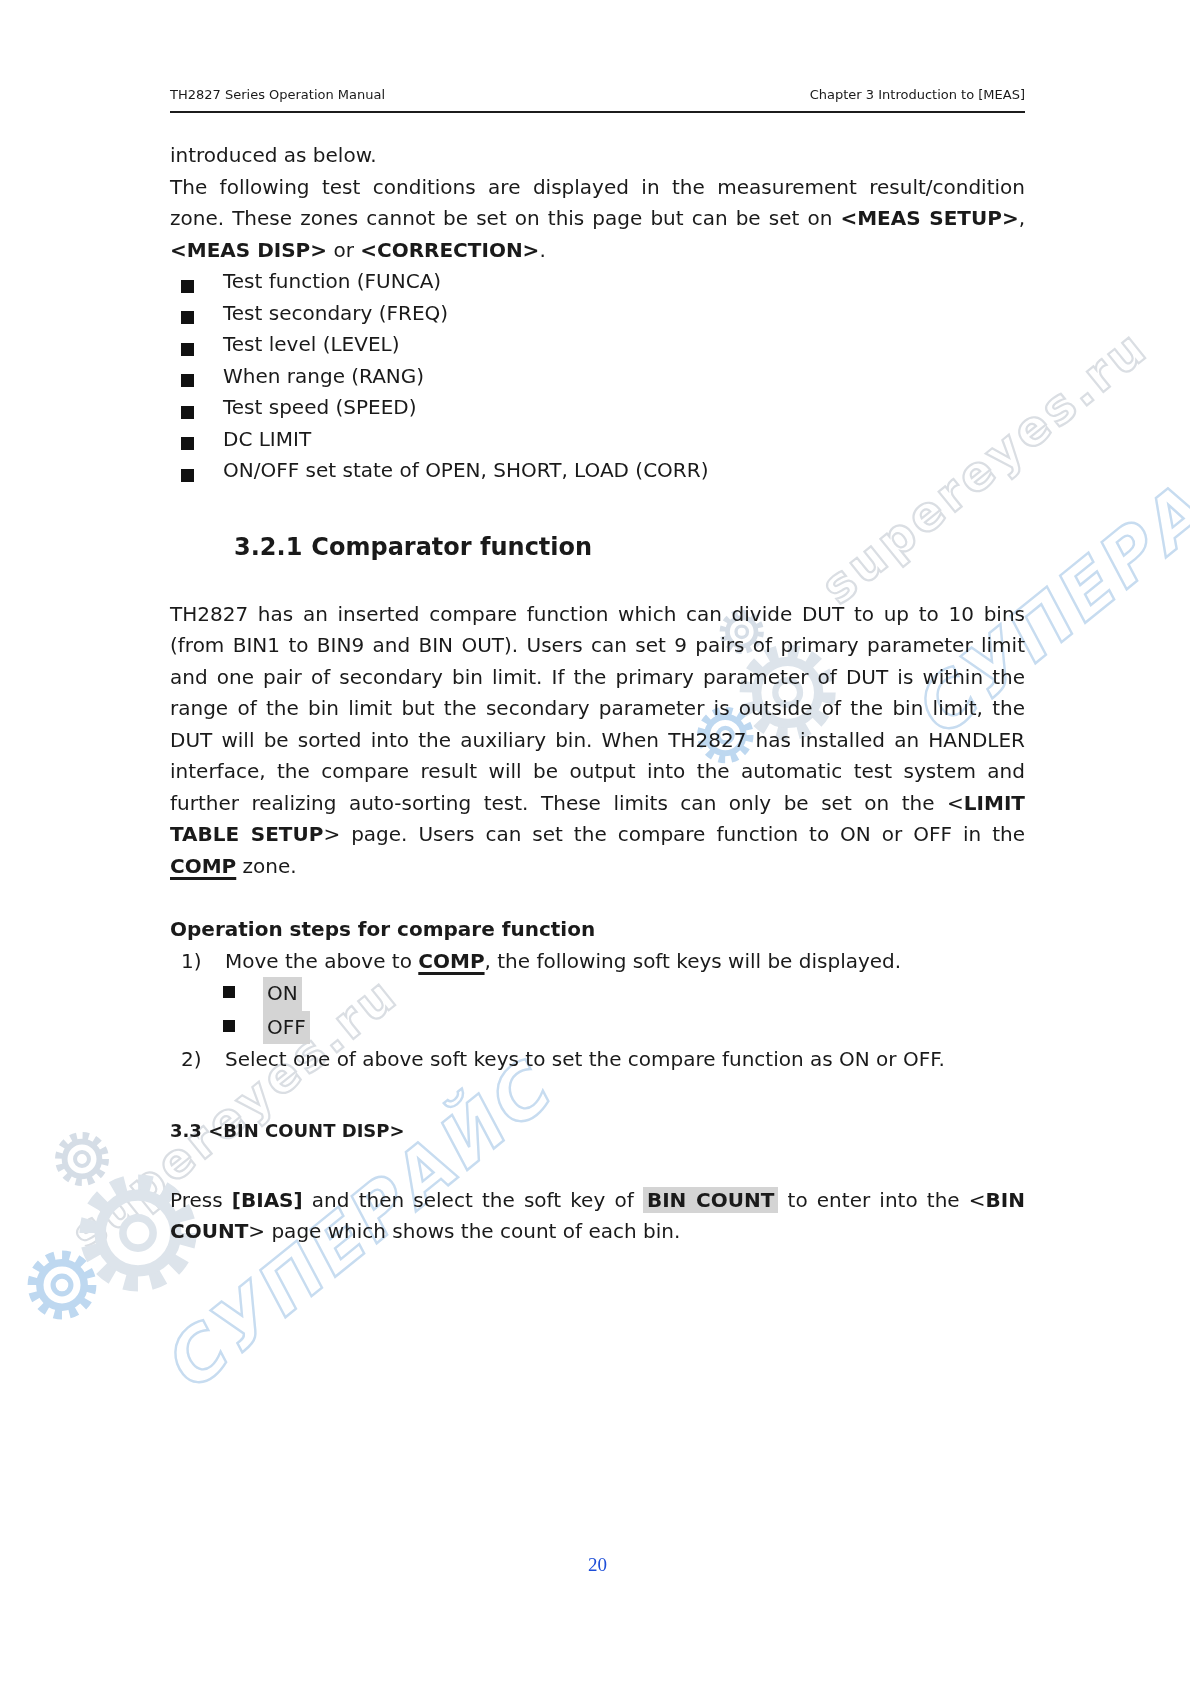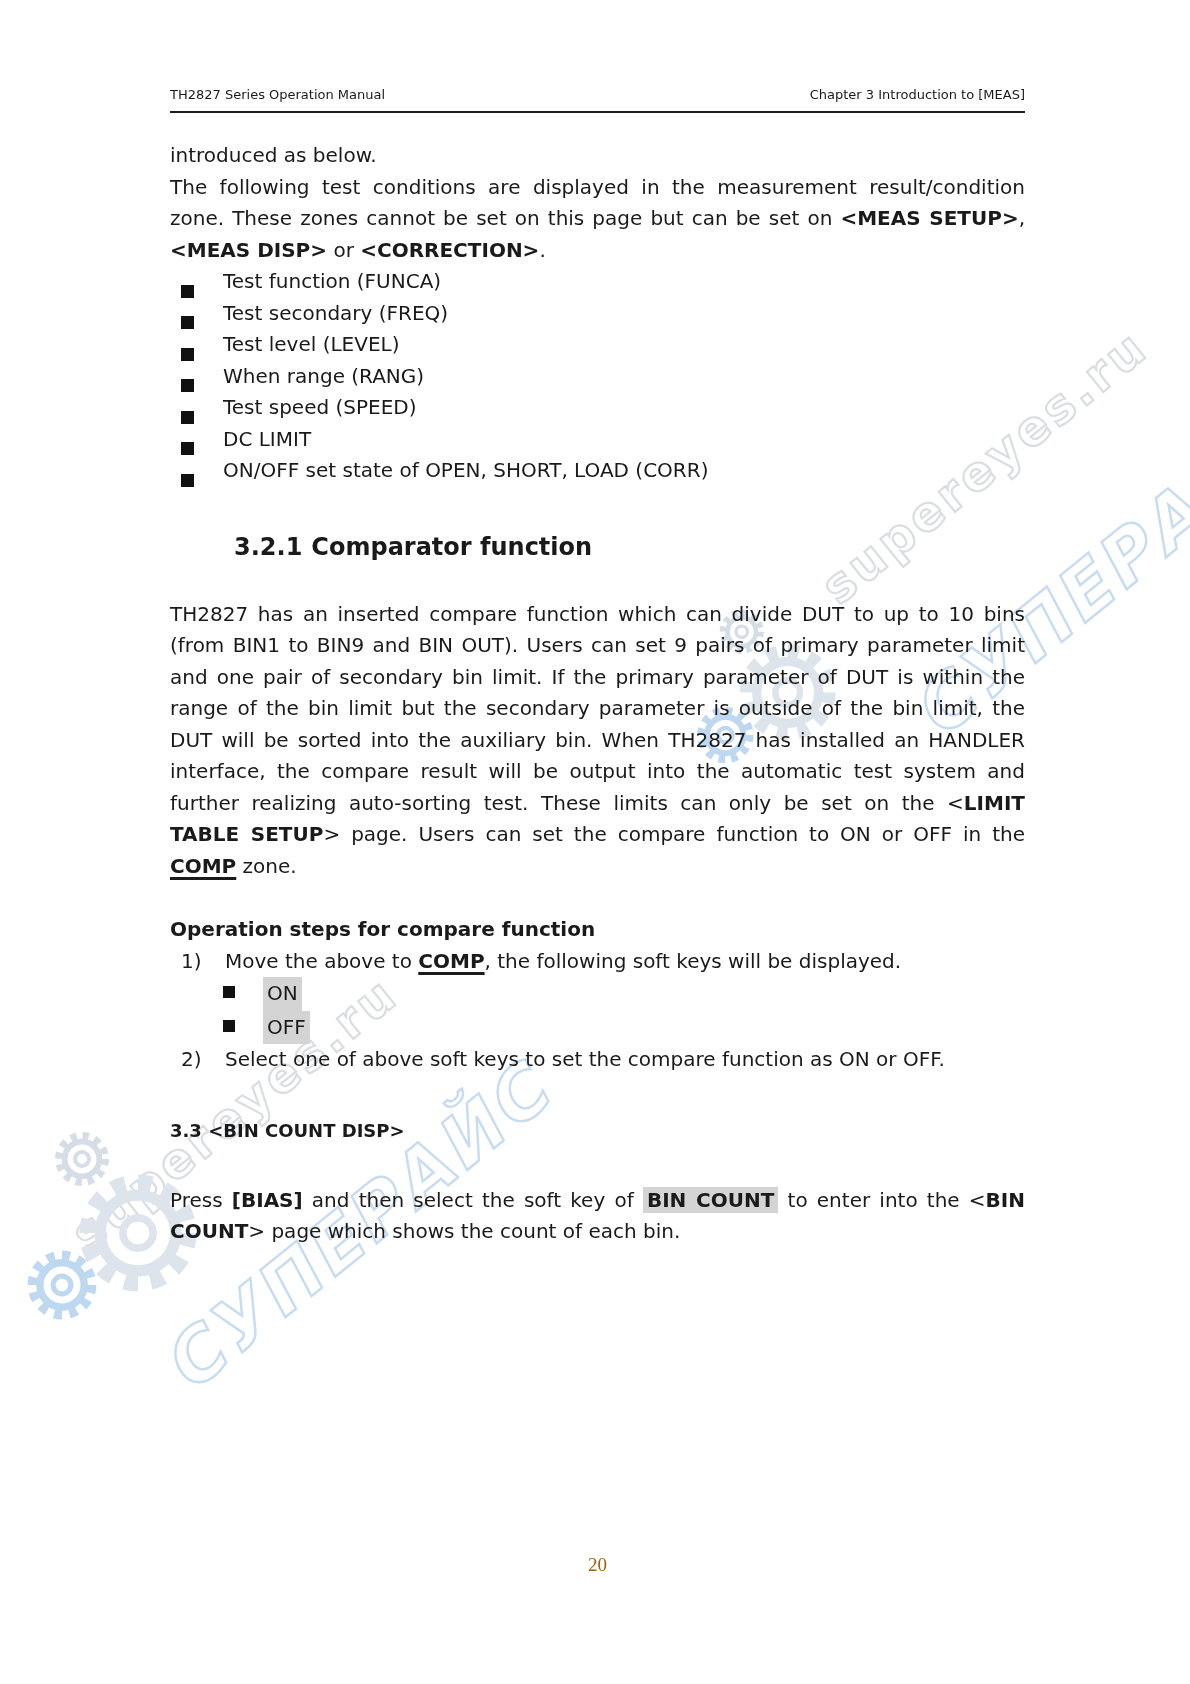--- a/index.html
+++ b/index.html
@@ -52,36 +52,36 @@
     font-size:20px;line-height:31.5px;
   }
   .hdr{display:flex;justify-content:space-between;font-size:13px;line-height:22px;}
   .rule{border:none;border-bottom:2px solid #1c1c1c;margin-top:5px;}
   .intro-line{margin-top:27px;}
   .para{text-align:justify;}
   .b{font-weight:700;}
   .u{text-decoration:underline;text-decoration-thickness:2.5px;text-underline-offset:4px;}
   .hl{background:var(--hl);padding:1px 4px;}
   .blist{margin-top:0;}
-  .bitem{display:flex;align-items:flex-end;margin-left:11px;}
+  .bitem{display:flex;align-items:center;margin-left:11px;}
   .sq{flex:0 0 auto;width:13px;height:13px;background:#111;margin-top:9px;margin-right:29px;}
   .sq2{width:12px;height:12px;margin-right:28px;}
   .h321{margin-top:45px;margin-left:64px;font-size:24px;line-height:30px;font-weight:700;}
   .h321 .ht{margin-left:9px;}
   .p321{margin-top:37px;}
   .steps-title{margin-top:32px;font-weight:700;}
   .step{display:flex;align-items:flex-start;margin-left:11px;}
   .step .num{flex:0 0 44px;}
   .subitem{display:flex;align-items:flex-start;margin-left:53px;}
   .h33{margin-top:38px;font-size:18px;line-height:34px;font-weight:700;}
   .p33{margin-top:37px;}
   .footer{
     position:absolute;left:170px;width:855px;top:1554px;z-index:2;
     text-align:center;font-family:"Liberation Serif","DejaVu Serif",serif;
-    font-size:19px;color:#a16207;
+    font-size:19px;color:#1d4ed8;
   }
 </style>
 </head>
 <body>
 
 <div class="page">
 
   <div class="wm-text wm-a1">supereyes.ru</div>
   <div class="wm-text blue wm-a2">СУПЕРАЙС</div>
   <div class="gears gears-a">

